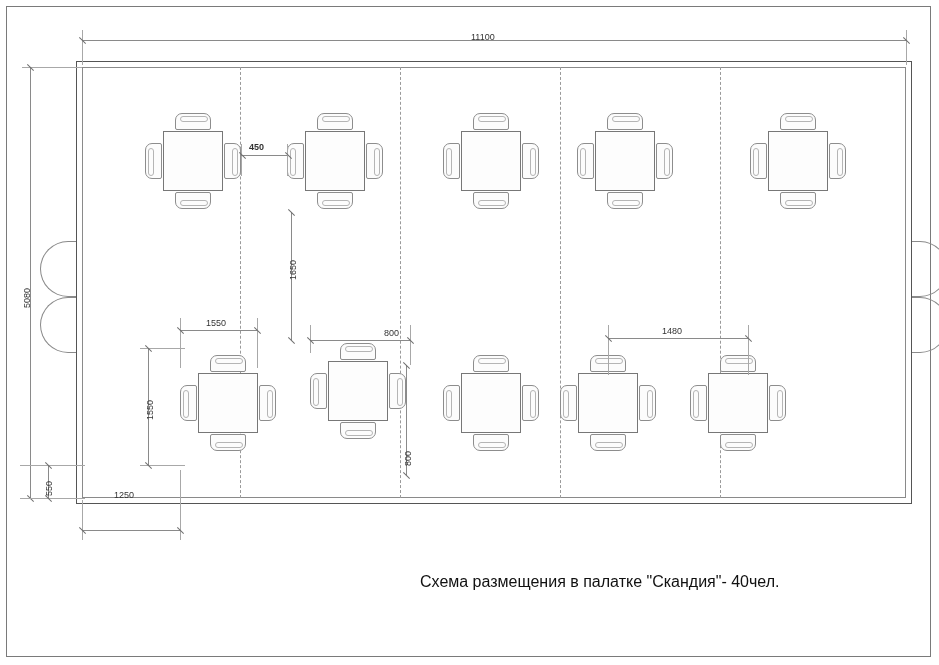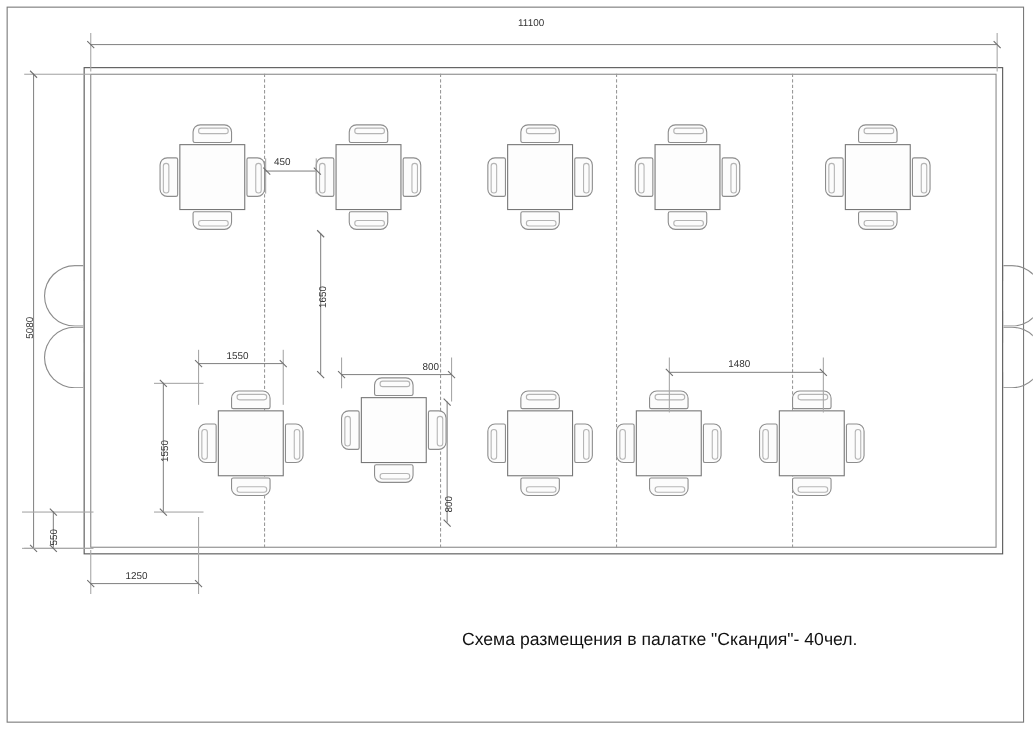--- a/index.html
+++ b/index.html
@@ -275,35 +275,35 @@
     <div class="chair bottom"></div>
     <div class="chair left"></div>
     <div class="chair right"></div>
   </div>
 
   <div class="ext" style="left:82px; top:30px; height:35px;"></div>
   <div class="ext" style="left:906px; top:30px; height:35px;"></div>
   <div class="dim-h" style="left:82px; top:40px; width:824px;"></div>
   <div class="tick" style="left:78px; top:40px;"></div>
   <div class="tick" style="left:902px; top:40px;"></div>
-  <div class="dim-label" style="left:471px; top:16px;">11100</div>
+  <div class="dim-label" style="left:471px; top:32px;">11100</div>
 
   <div class="ext-h" style="left:22px; top:67px; width:60px;"></div>
   <div class="ext-h" style="left:22px; top:498px; width:60px;"></div>
   <div class="dim-v" style="left:30px; top:67px; height:431px;"></div>
   <div class="tick" style="left:26px; top:67px;"></div>
   <div class="tick" style="left:26px; top:498px;"></div>
   <div class="dim-label vert" style="left:22px; top:308px;">5080</div>
 
   <div class="ext" style="left:241px; top:144px; height:32px;"></div>
   <div class="ext" style="left:287px; top:144px; height:32px;"></div>
   <div class="dim-h" style="left:241px; top:155px; width:46px;"></div>
   <div class="tick" style="left:238px; top:155px;"></div>
   <div class="tick" style="left:284px; top:155px;"></div>
-  <div class="dim-label" style="left:249px; top:142px;">450</div>
+  <div class="dim-label" style="left:249px; top:142px;font-weight:bold;">450</div>
 
   <div class="dim-v" style="left:291px; top:212px; height:128px;"></div>
   <div class="tick" style="left:287px; top:212px;"></div>
   <div class="tick" style="left:287px; top:340px;"></div>
   <div class="dim-label vert" style="left:288px; top:280px;">1650</div>
 
   <div class="ext" style="left:180px; top:318px; height:50px;"></div>
   <div class="ext" style="left:257px; top:318px; height:50px;"></div>
   <div class="dim-h" style="left:180px; top:330px; width:77px;"></div>
   <div class="tick" style="left:176px; top:330px;"></div>
@@ -341,17 +341,17 @@
   <div class="dim-v" style="left:48px; top:465px; height:33px;"></div>
   <div class="tick" style="left:44px; top:465px;"></div>
   <div class="tick" style="left:44px; top:498px;"></div>
   <div class="dim-label vert" style="left:44px; top:496px;">550</div>
 
   <div class="ext" style="left:82px; top:500px; height:40px;"></div>
   <div class="ext" style="left:180px; top:470px; height:70px;"></div>
   <div class="dim-h" style="left:82px; top:530px; width:98px;"></div>
   <div class="tick" style="left:78px; top:530px;"></div>
   <div class="tick" style="left:176px; top:530px;"></div>
-  <div class="dim-label" style="left:114px; top:518px;">1250</div>
+  <div class="dim-label" style="left:114px; top:490px;">1250</div>
 
   <div class="caption">Схема размещения в палатке "Скандия"- 40чел.</div>
 
 </div>
 
 </body></html>

